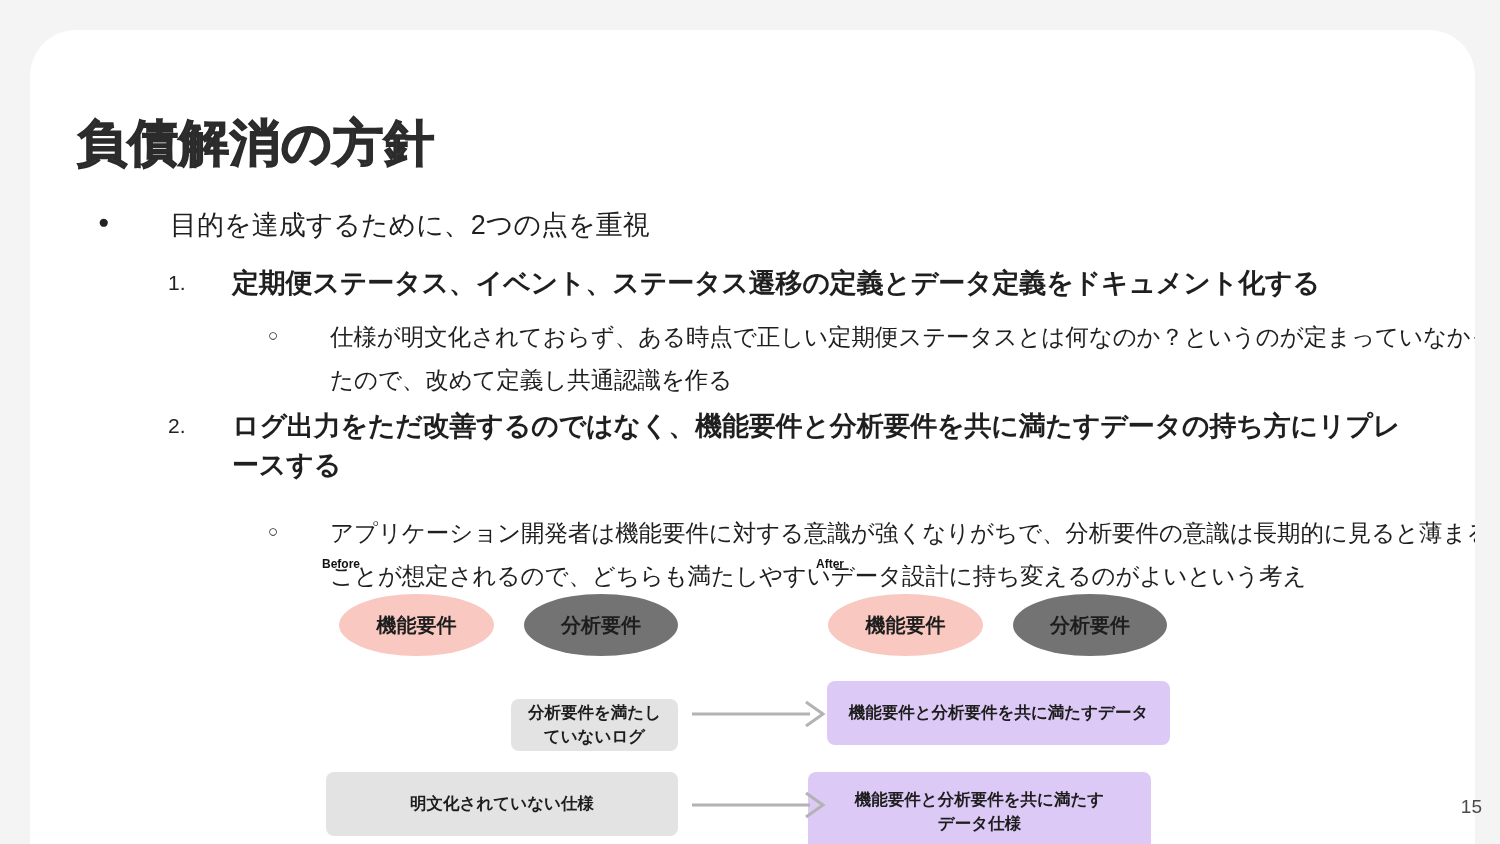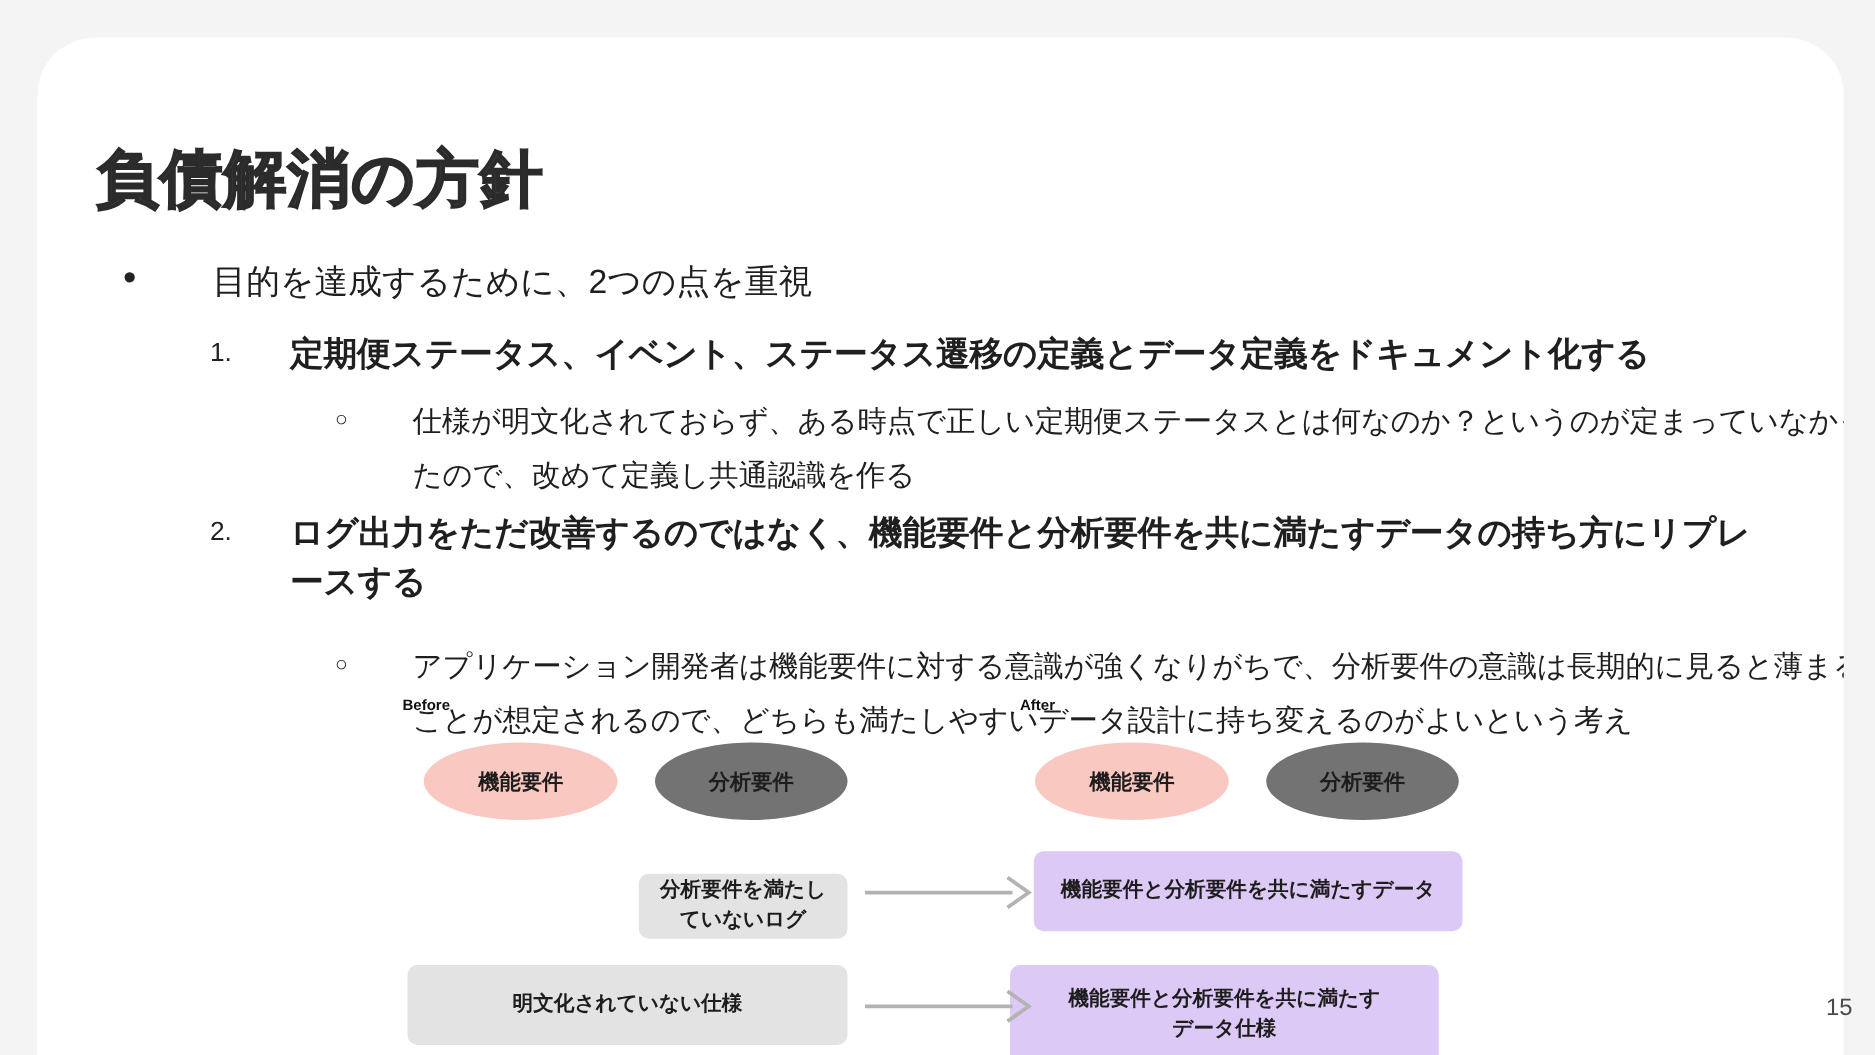--- a/index.html
+++ b/index.html
@@ -86,21 +86,21 @@
     font-size: 12px;
     font-weight: bold;
     color: #111;
   }
   .ellipse {
     position: absolute;
     border-radius: 50%;
     display: flex;
     align-items: center;
     justify-content: center;
-    font-size: 17px;
+    font-size: 20px;
     font-weight: bold;
     color: #1d1d1d;
   }
   .ell-pink { background: #f9c8c0; }
   .ell-blue { background: #737373; }
   .box {
     position: absolute;
     border-radius: 8px;
     display: flex;
     align-items: center;

